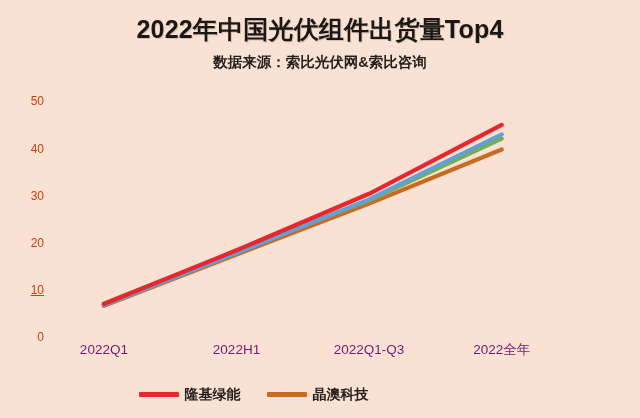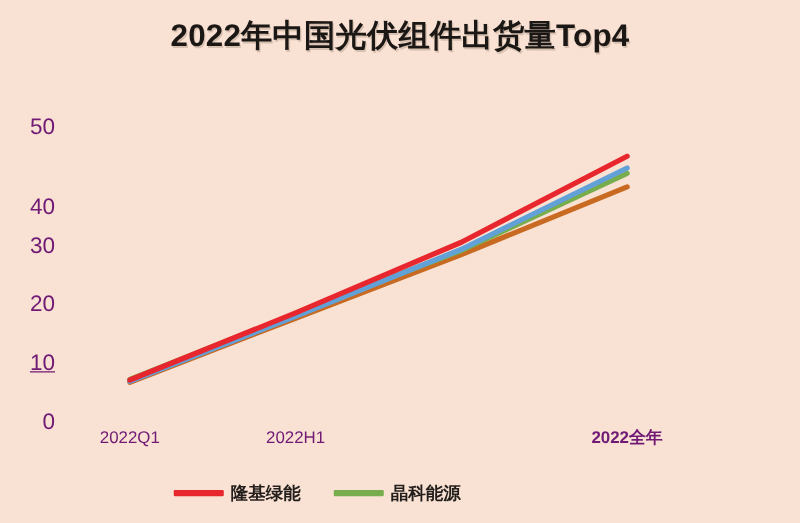--- a/index.html
+++ b/index.html
@@ -64,22 +64,22 @@
   .y-axis {
     position: absolute;
     left: 0px;
     top: 92px;
     width: 52px;
     height: 245px;
   }
   .y-tick {
     position: absolute;
     right: 8px;
-    font-size: 18px;
-    color: #701a75;
+    font-size: 12px;
+    color: #c2410c;
     line-height: 14px;
     transform: translateY(-7px);
     white-space: nowrap;
     text-align: right;
   }
 
   
   .x-axis {
     position: absolute;
     left: 58px;
@@ -127,50 +127,52 @@
     white-space: nowrap;
   }
 </style>
 </head>
 <body>
 
 <div id="chart-root">
 
   <div class="title-block">
     <div class="chart-title">2022年中国光伏组件出货量Top4</div>
+    <div class="chart-subtitle">数据来源：索比光伏网&amp;索比咨询</div>
   </div>
 
   <div class="y-axis">
       <div class="y-tick" style="top: 9.42308px;">50</div>
-      <div class="y-tick" style="top: 56.5385px; margin-top: 16px;">40</div>
+      <div class="y-tick" style="top: 56.5385px;">40</div>
       <div class="y-tick" style="top: 103.654px;">30</div>
       <div class="y-tick" style="top: 150.769px;">20</div>
       <div class="y-tick" style="top: 197.885px; text-decoration: underline;">10</div>
       <div class="y-tick" style="top: 245px;">0</div>
     </div>
 
   <div class="plot-area">
     <svg class="plot-svg" id="plot-svg" viewBox="0 0 510 245" preserveAspectRatio="none">
         <polyline points="45.90,213.90 178.50,162.55 311.10,111.66 443.70,57.48" fill="none" stroke="#c86a22" stroke-width="4.2" stroke-linecap="round" stroke-linejoin="round"></polyline>
         <polyline points="45.90,211.55 178.50,159.25 311.10,108.37 443.70,46.64" fill="none" stroke="#78ad4d" stroke-width="4.2" stroke-linecap="round" stroke-linejoin="round"></polyline>
         <polyline points="45.90,212.96 178.50,161.13 311.10,107.42 443.70,42.40" fill="none" stroke="#62a0d8" stroke-width="4.2" stroke-linecap="round" stroke-linejoin="round"></polyline>
         <polyline points="45.90,212.02 178.50,158.31 311.10,101.77 443.70,32.98" fill="none" stroke="#e8262d" stroke-width="4.2" stroke-linecap="round" stroke-linejoin="round"></polyline>
       </svg>
   </div>
 
   <div class="x-axis">
       <div class="x-tick" style="left: 45.9px;">2022Q1</div>
       <div class="x-tick" style="left: 178.5px; text-align: right;">2022H1</div>
-      <div class="x-tick" style="left: 443.7px; font-weight: bold;">2022全年</div>
+      <div class="x-tick" style="left: 311.1px;">2022Q1-Q3</div>
+      <div class="x-tick" style="left: 443.7px;">2022全年</div>
     </div>
 
   <div class="legend">
       <div class="legend-item">
         <span class="legend-swatch" style="background: rgb(232, 38, 45);"></span>
         <span class="legend-label">隆基绿能</span>
       </div>
       <div class="legend-item">
-        <span class="legend-swatch" style="background: rgb(120, 173, 77);"></span>
-        <span class="legend-label">晶科能源</span>
+        <span class="legend-swatch" style="background: rgb(200, 106, 34);"></span>
+        <span class="legend-label">晶澳科技</span>
       </div>
     </div>
 
 </div>
 
 </body></html>

